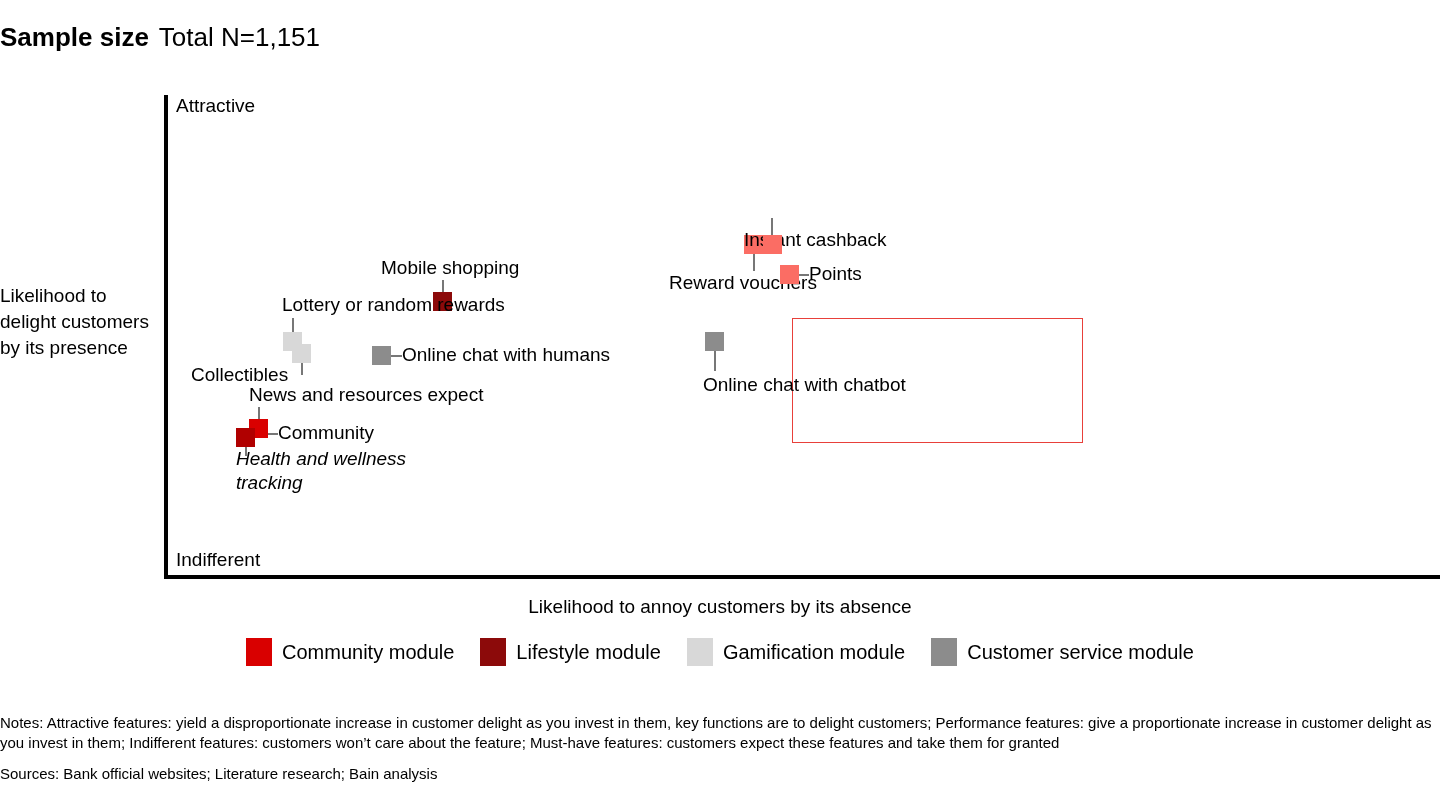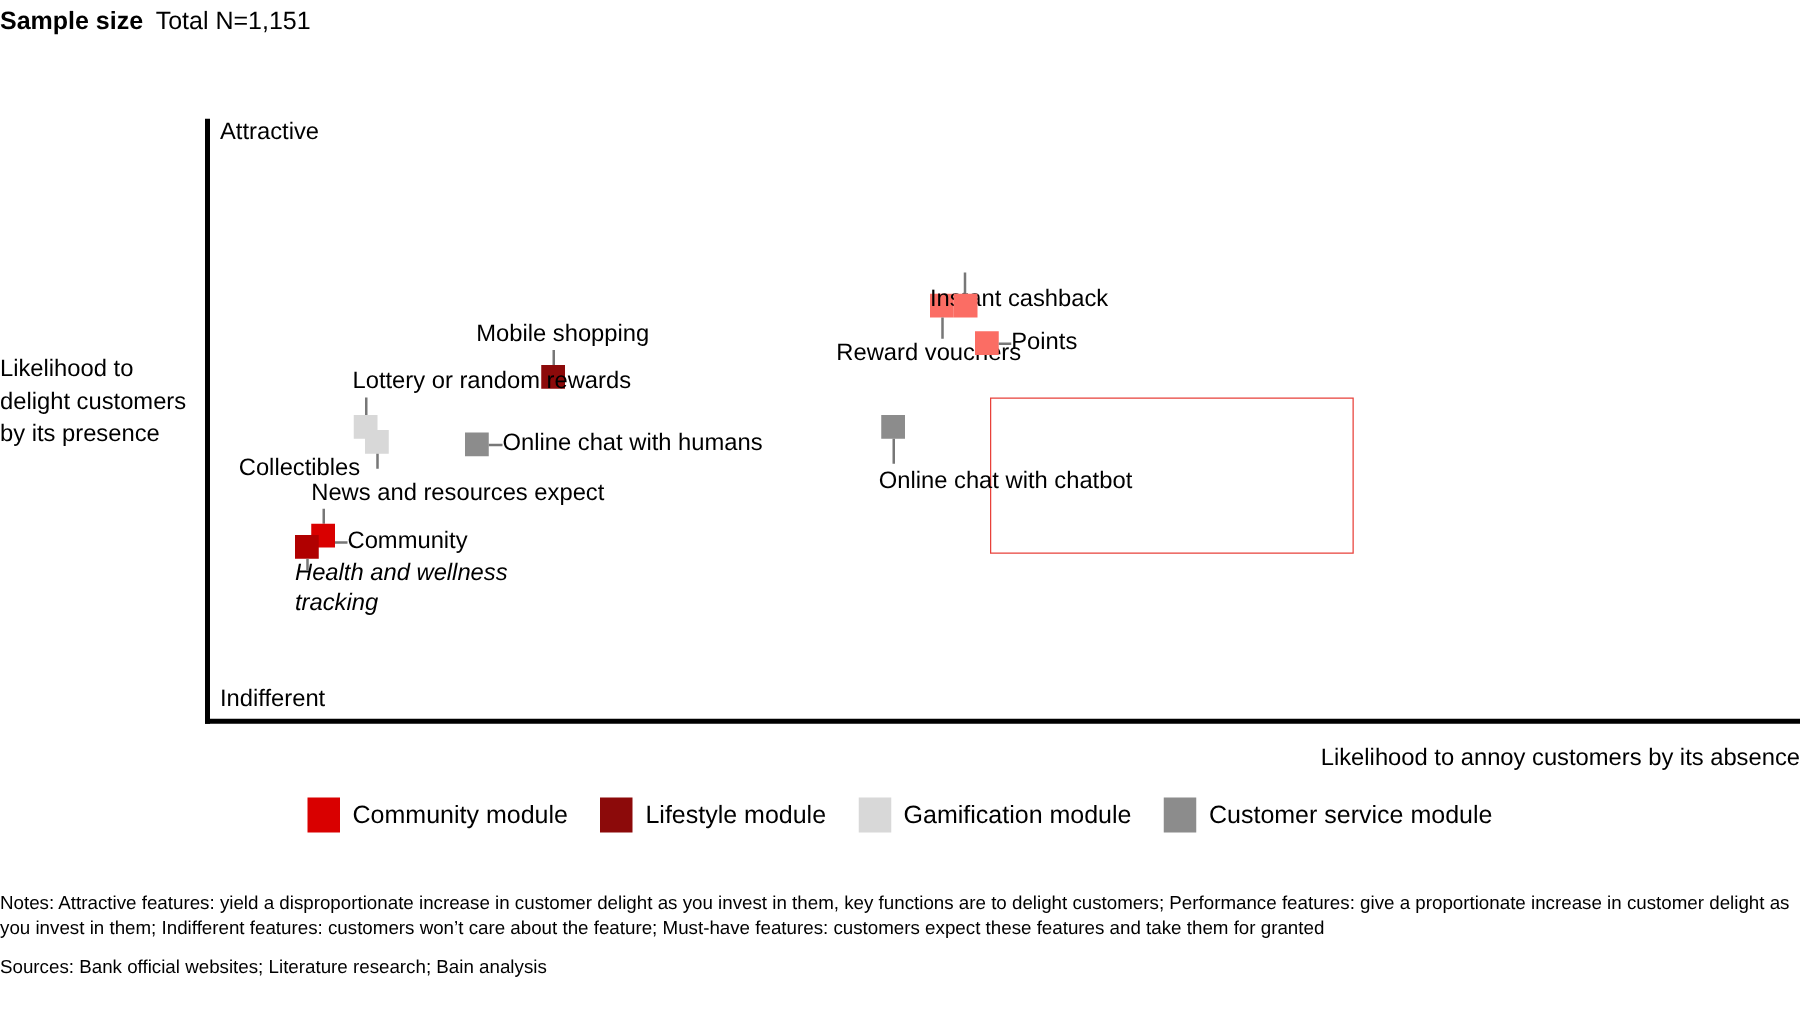--- a/index.html
+++ b/index.html
@@ -8,22 +8,22 @@
     width: 1440px; height: 810px;
     background: #ffffff;
     font-family: "Liberation Sans", sans-serif;
     color: #000000;
     position: relative;
     overflow: hidden;
   }
 
   
   #header {
-    position: absolute; left: 0; top: 6px;
-    font-size: 20px; white-space: nowrap;
+    position: absolute; left: 0; top: 22px;
+    font-size: 26px; white-space: nowrap;
   }
   #header .hdr-bold { font-weight: bold; }
   #header .hdr-rest { font-weight: normal; margin-left: 10px; }
 
   
   #plot {
     position: absolute;
     left: 164px; top: 95px;
     width: 1440px; height: 484px;
   }
@@ -45,21 +45,21 @@
   #lbl-musthave    { right: 0px;  bottom: 8px; margin-top: 26px; }
 
   
   #y-axis-title {
     position: absolute; left: 0px; top: 283px;
     width: 160px; font-size: 19px; line-height: 26px;
     text-align: left;
   }
   #x-axis-title {
     position: absolute; left: 0px; top: 596px;
-    width: 1440px; text-align: right; font-size: 19px;
+    width: 1440px; text-align: center; font-size: 19px;
   }
 
   
   #highlight-box {
     position: absolute;
     left: 628px; top: 223px;
     width: 291px; height: 125px;
     border: 1.6px solid #e8403a;
     background: transparent;
   }

